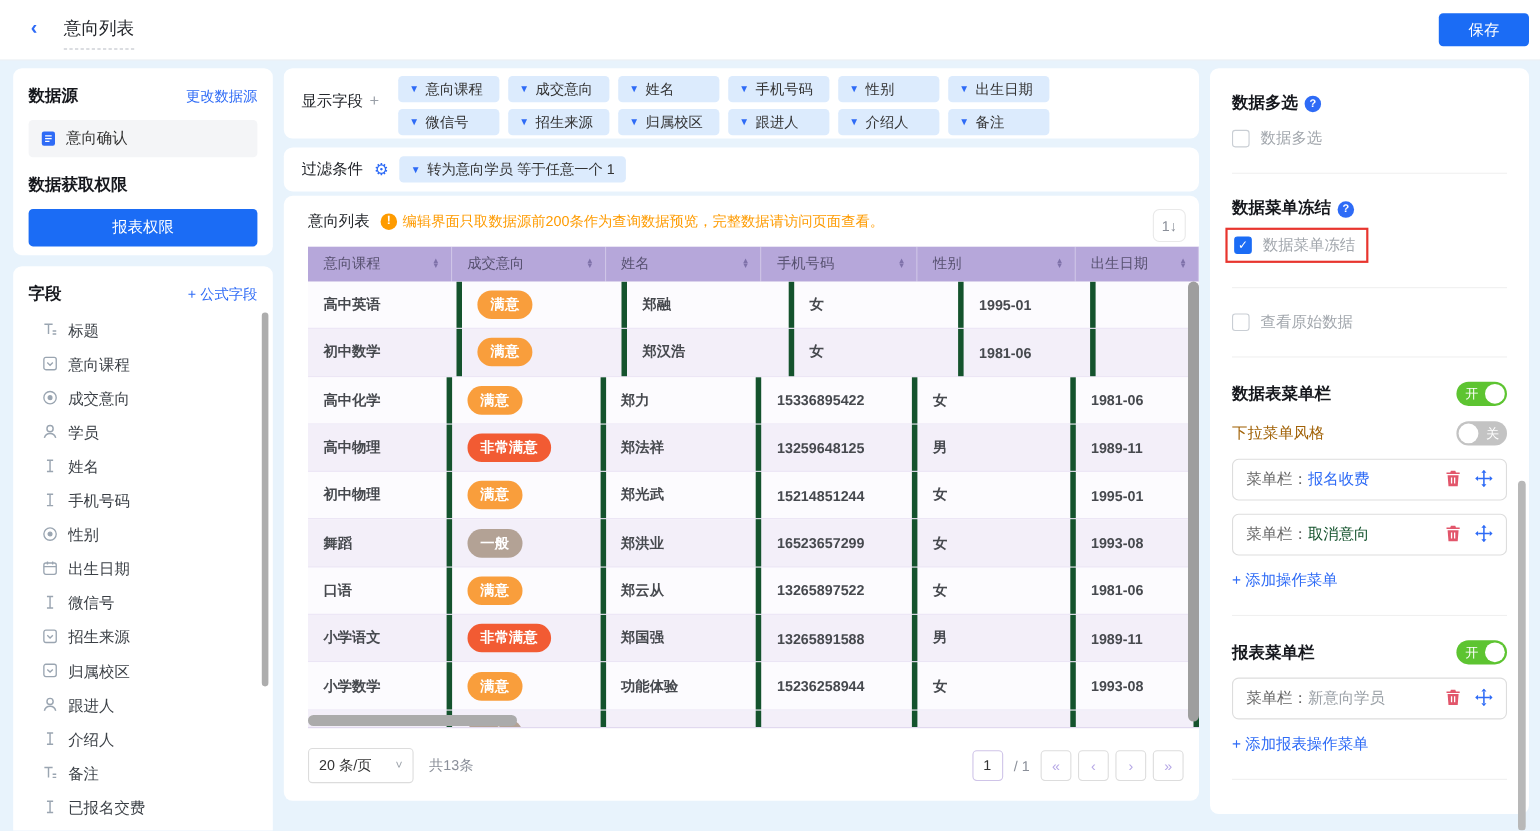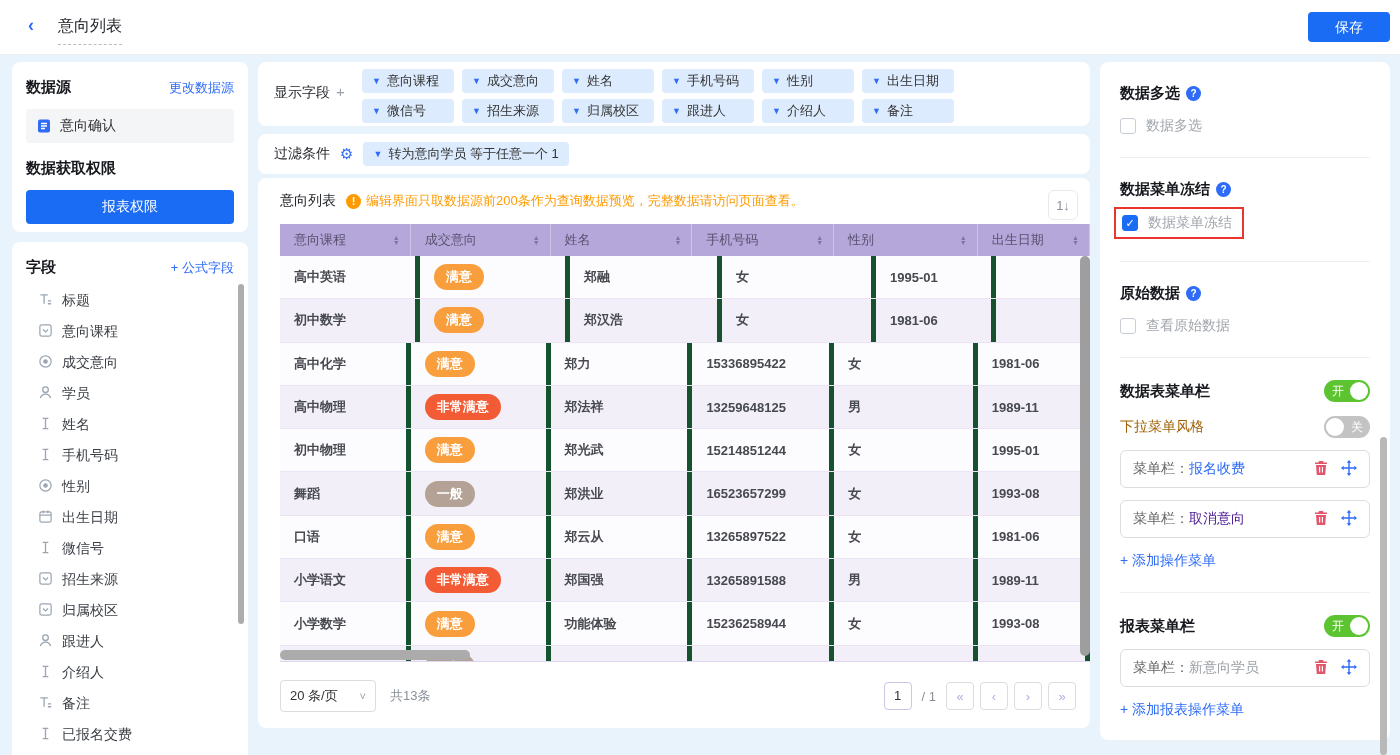--- a/index.html
+++ b/index.html
@@ -472,21 +472,20 @@
   <div class="sec-title"><span>数据菜单冻结</span><span class="help">?</span></div>
   <div class="red-box">
     <div class="cb-row">
       <span class="cb checked">✓</span>
       <span class="cb-label">数据菜单冻结</span>
     </div>
   </div>
 
   <div class="divider"></div>
 
-  <div class="sec-title"><span>原始数据</span><span class="help">?</span></div>
   <div class="cb-row">
     <span class="cb"></span>
     <span class="cb-label">查看原始数据</span>
   </div>
 
   <div class="divider"></div>
 
   <div class="tog-row">
     <span class="sec-title">数据表菜单栏</span>
     <span class="toggle on">
@@ -510,21 +509,21 @@
               <path fill="#e2566b" d="M6 1h4l.6 1.6H14V4H2V2.6h3.4zM3 5h10l-.8 10H3.8z"></path>
               <path fill="#fff" d="M6 7h1.2v5.5H6zm2.8 0H10v5.5H8.8z"></path>
             </svg></span>
           <span><svg width="16" height="16" viewBox="0 0 16 16">
               <path fill="#2e6bf6" d="M8 0l2.3 2.7H5.7zM8 16l-2.3-2.7h4.6zM0 8l2.7-2.3v4.6zM16 8l-2.7 2.3V5.7zM7.3 2.8h1.4v10.4H7.3zM2.8 7.3h10.4v1.4H2.8z"></path>
             </svg></span>
         </span>
       </div>
       <div class="menu-box">
         <span class="pre">菜单栏：</span>
-        <span style="color:#4c1d95">取消意向</span>
+        <span style="color:#14532d">取消意向</span>
         <span class="ics">
           <span><svg width="16" height="16" viewBox="0 0 16 16">
               <path fill="#e2566b" d="M6 1h4l.6 1.6H14V4H2V2.6h3.4zM3 5h10l-.8 10H3.8z"></path>
               <path fill="#fff" d="M6 7h1.2v5.5H6zm2.8 0H10v5.5H8.8z"></path>
             </svg></span>
           <span><svg width="16" height="16" viewBox="0 0 16 16">
               <path fill="#2e6bf6" d="M8 0l2.3 2.7H5.7zM8 16l-2.3-2.7h4.6zM0 8l2.7-2.3v4.6zM16 8l-2.7 2.3V5.7zM7.3 2.8h1.4v10.4H7.3zM2.8 7.3h10.4v1.4H2.8z"></path>
             </svg></span>
         </span>
       </div>

